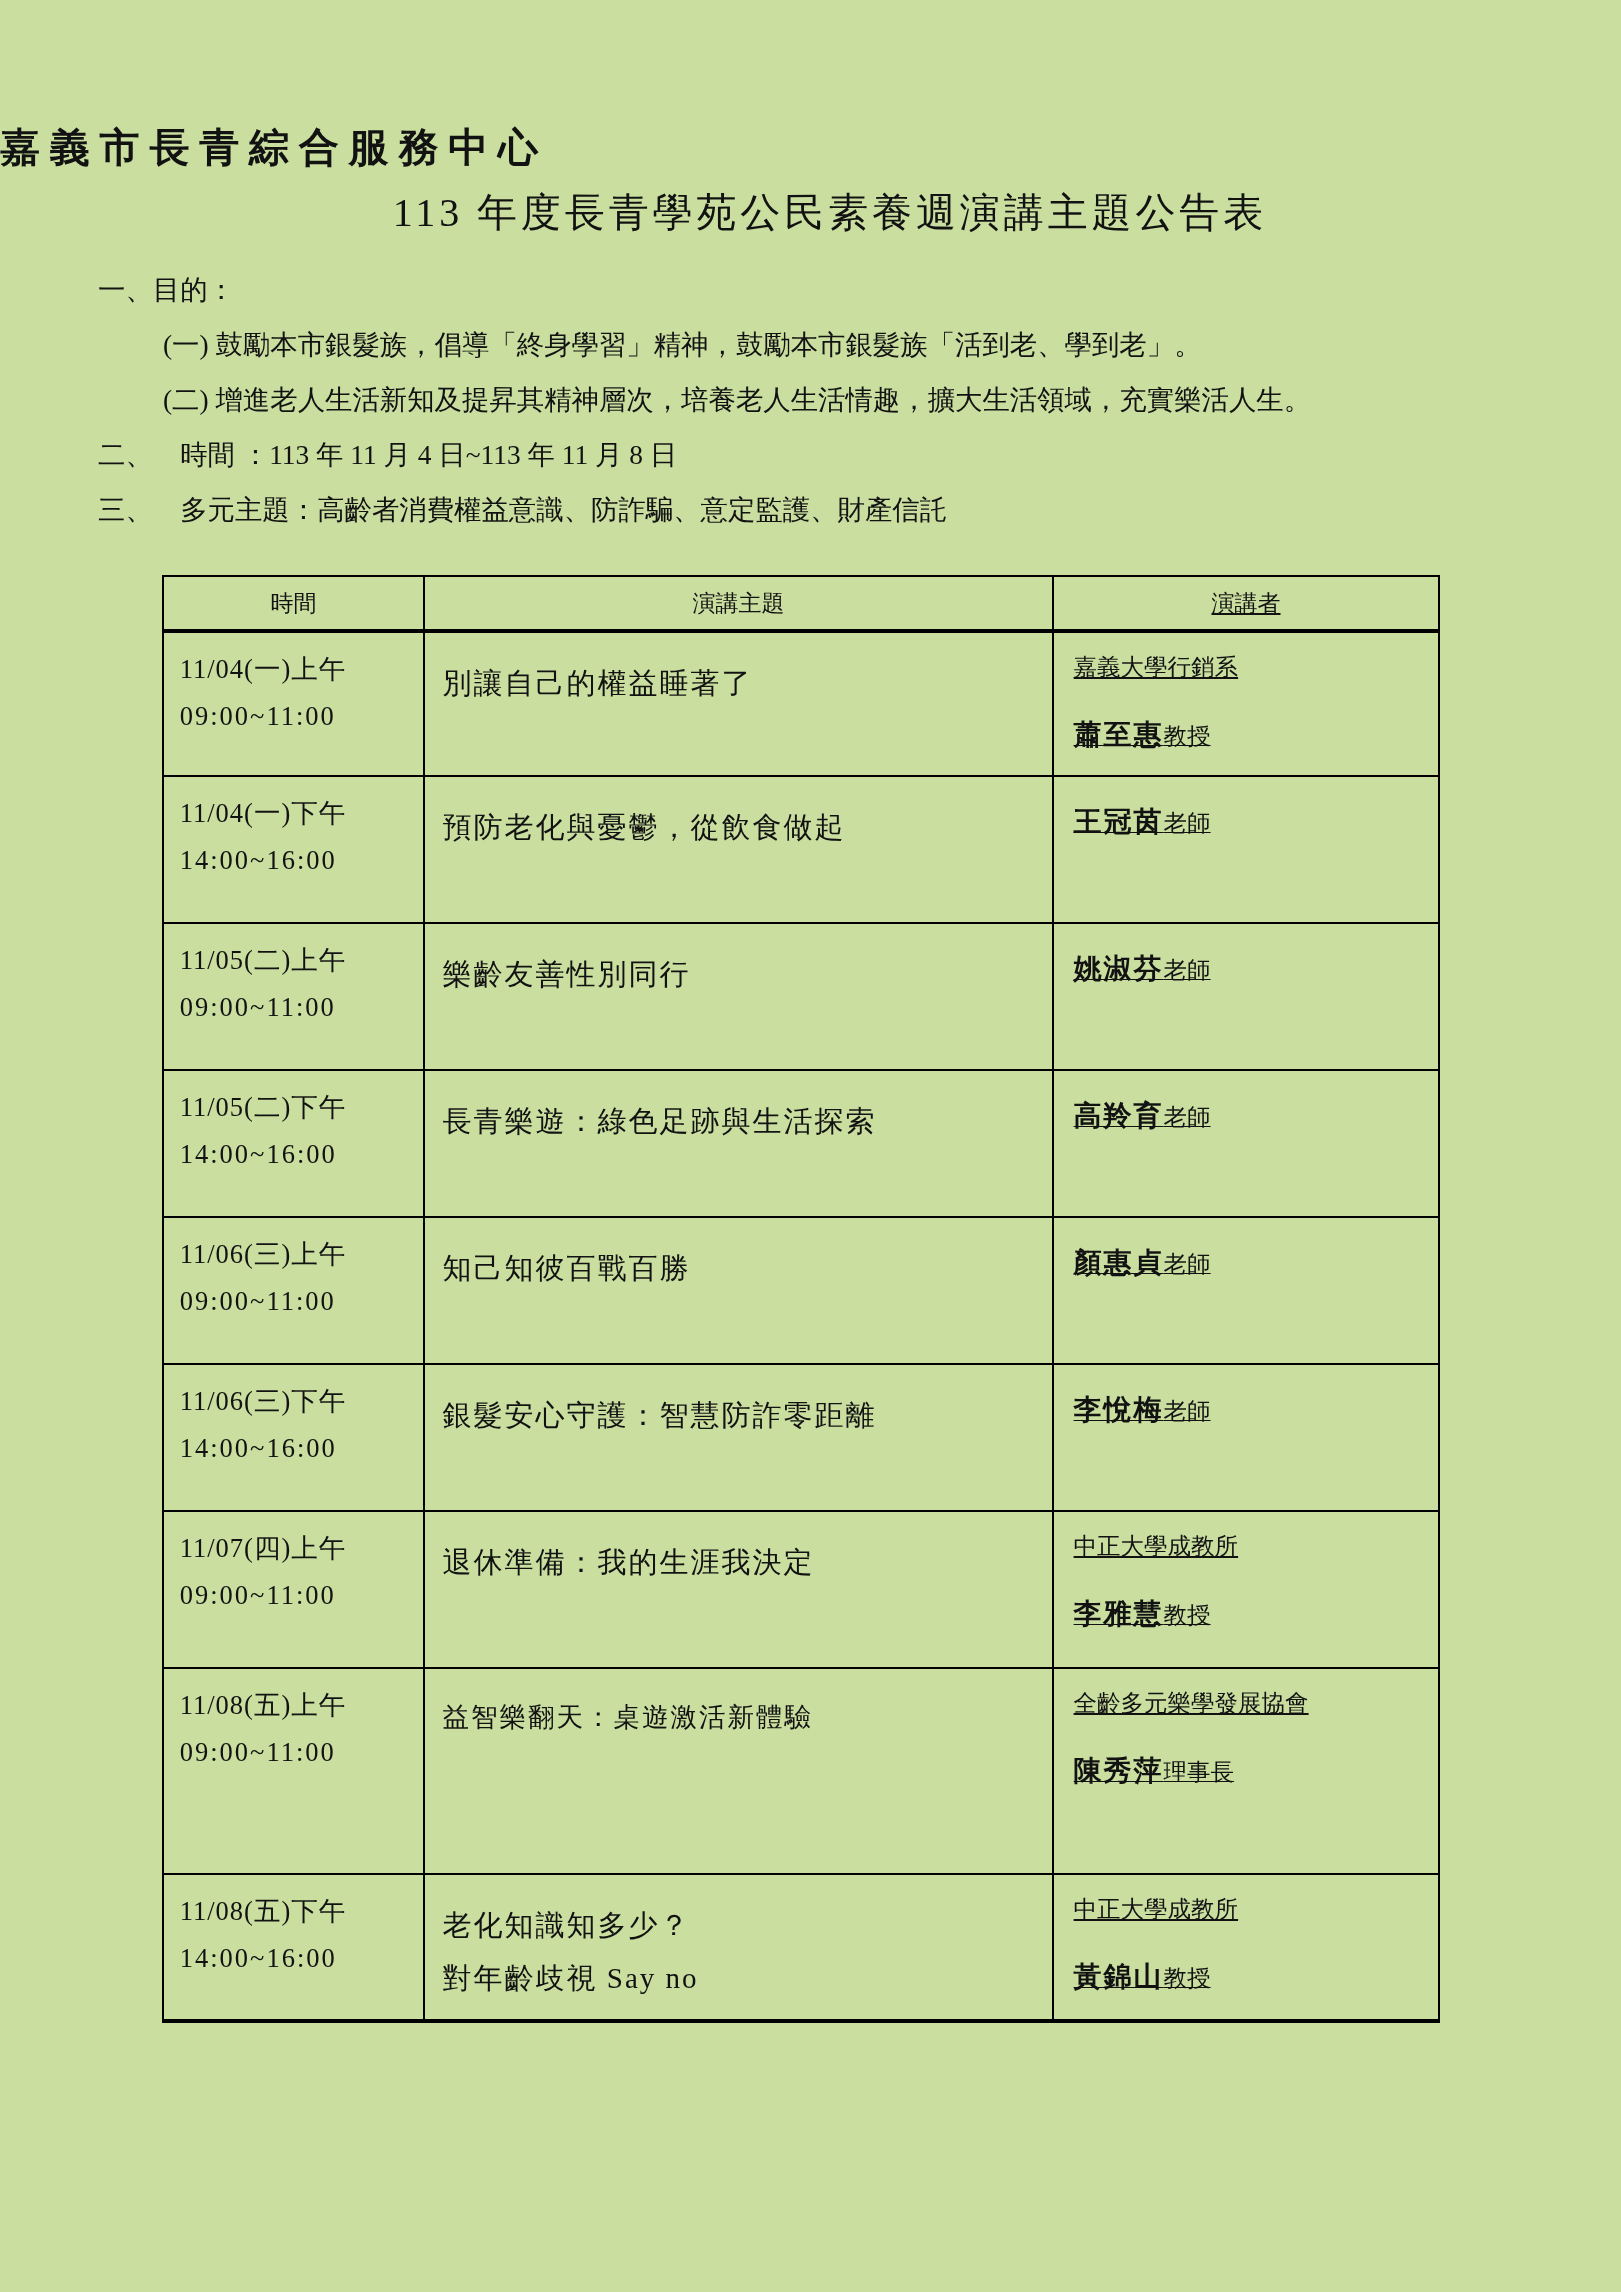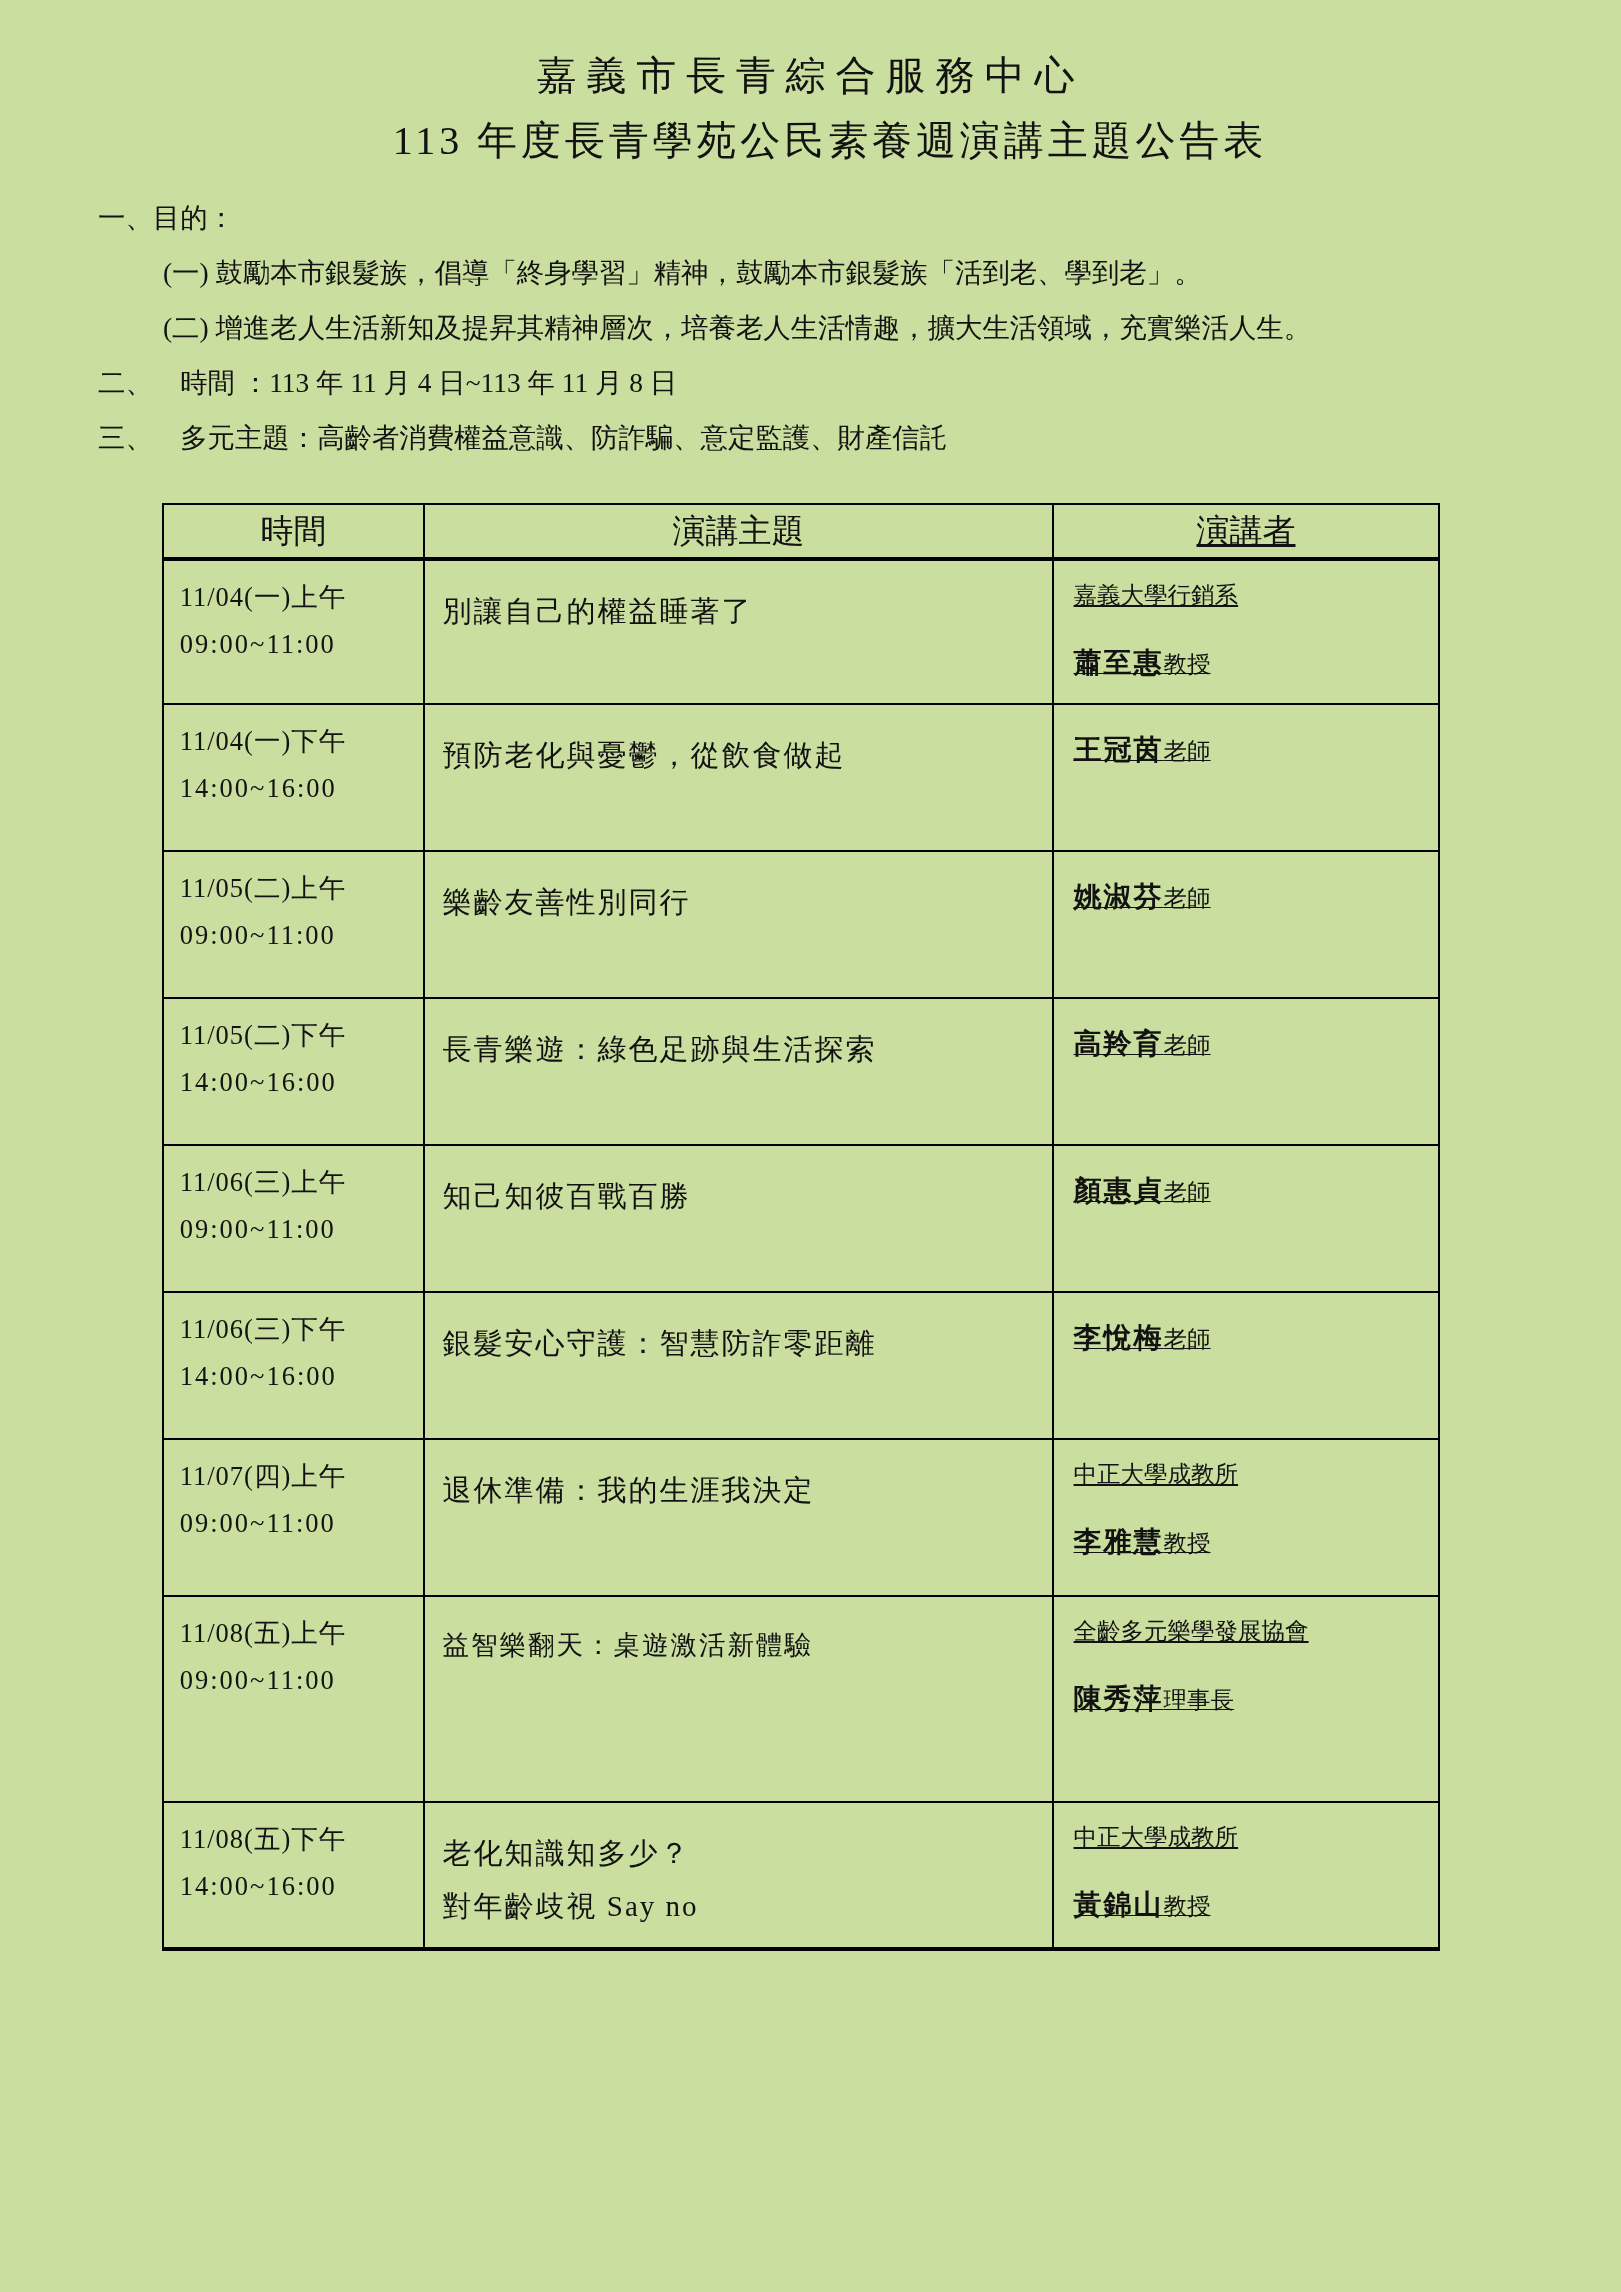--- a/index.html
+++ b/index.html
@@ -7,24 +7,23 @@
   body {
     background:#c9de9f;
     color:#121212;
     font-family:"Liberation Serif","DejaVu Serif",serif;
     position:relative;
     overflow:hidden;
   }
   .doc { width:1621px; height:2293px; position:relative; }
 
   .title1 {
-    padding-top:48px;
-    text-align:center;
+    padding-top:120px;
     font-size:40px;
-    font-weight:normal;
+    font-weight:bold;
     letter-spacing:9.8px;
   }
   .title2 {
     margin-top:9.8px;
     text-align:center;
     font-size:40px;
     font-weight:normal;
     letter-spacing:3.9px;
     padding-left:39px;
   }
@@ -48,21 +47,21 @@
     border:2px solid #000;
     vertical-align:top;
     text-align:left;
   }
   .schedule th:first-child, .schedule td:first-child { border-left:2.9px solid #000; }
   .schedule th:last-child,  .schedule td:last-child  { border-right:2.9px solid #000;text-decoration:underline; }
   .schedule thead th {
     border-top:2.9px solid #000;
     border-bottom:4.9px solid #000;
     height:55px;
-    font-size:33px;
+    font-size:23px;
     font-weight:normal;
     text-align:center;
     vertical-align:middle;
   }
   .schedule tbody td { border-bottom:2.9px solid #000; }
   .schedule tbody tr:last-child td { border-bottom:4.9px solid #000; }
 
   
   .schedule tbody tr:nth-child(1)  { height:145px; }
   .schedule tbody tr:nth-child(2)  { height:147px; }

